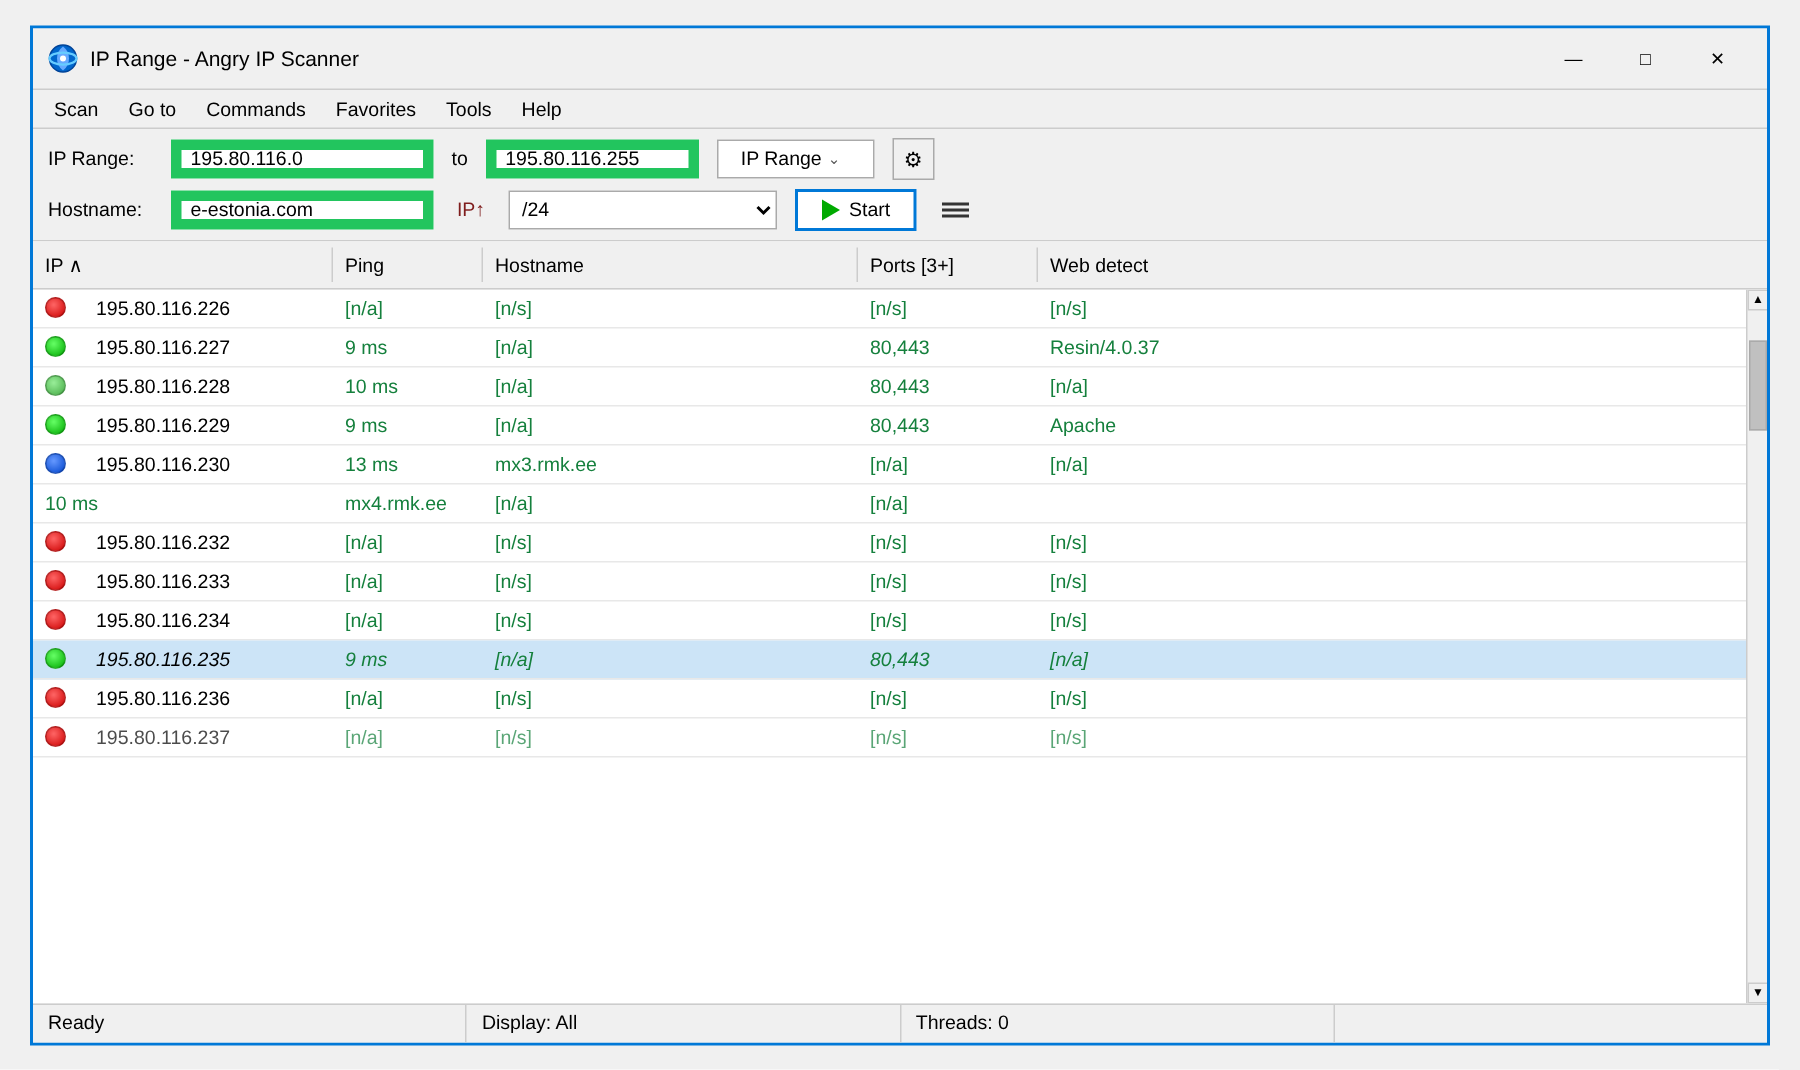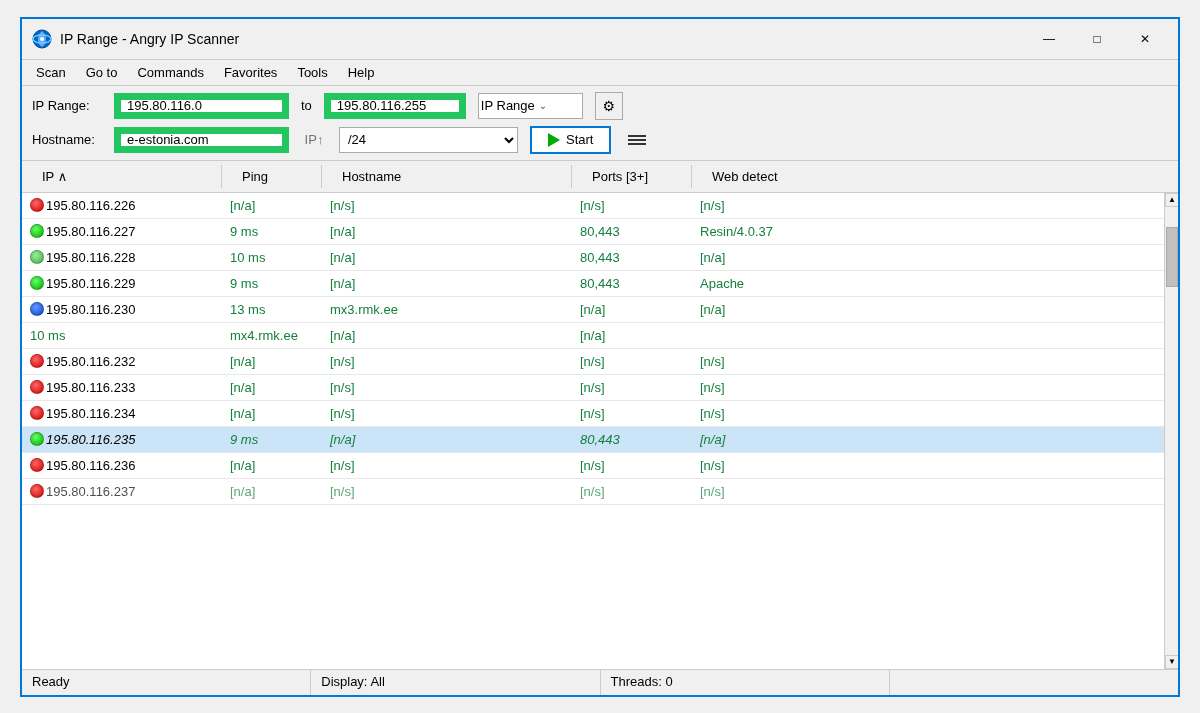--- a/index.html
+++ b/index.html
@@ -93,21 +93,21 @@
       border: 7px solid #22c55e;
       padding: 3px 6px;
       font-size: 13px;
       background: #fff;
       height: 26px;
     }
     .toolbar-input-wide { width: 175px; }
     .toolbar-input-medium { width: 142px; }
     .ip-range-select {
       border: 1px solid #aaa;
-      padding: 3px 2px;
+      padding: 3px 15px;
       font-size: 13px;
       background: #fff;
       height: 26px;
       display: flex;
       align-items: center;
       gap: 4px;
       cursor: pointer;
       min-width: 105px;
     }
     .select-arrow { font-size: 10px; color: #555; }
@@ -177,21 +177,21 @@
       background: #fff;
     }
     .table-header {
       display: grid;
       grid-template-columns: 200px 100px 250px 120px 1fr;
       background: #f0f0f0;
       border-bottom: 1px solid #ccc;
       padding: 4px 0;
     }
     .col-header {
-      padding: 4px 20px;
+      padding: 4px 8px;
       font-size: 13px;
       font-weight: 400;
       color: #000;
       border-right: 1px solid #ccc;
       cursor: pointer;
     }
     .col-header:last-child { border-right: none; }
 
     .table-body {
       flex: 1;
@@ -210,21 +210,21 @@
       padding: 3px 8px;
       font-size: 13px;
       color: #15803d;
       overflow: hidden;
       text-overflow: ellipsis;
       white-space: nowrap;
     }
     .ip-cell {
       display: flex;
       align-items: flex-start;
-      gap: 2px;
+      gap: 20px;
       padding: 3px 8px;
     }
     .status-dot {
       width: 14px;
       height: 14px;
       border-radius: 50%;
       flex-shrink: 0;
       border: 1px solid rgba(0,0,0,0.2);
     }
     .dot-red { background: radial-gradient(circle at 40% 35%, #ff6666, #cc0000); }
@@ -325,21 +325,21 @@
         <span>IP Range</span>
         <span class="select-arrow">⌄</span>
       </div>
       <button class="gear-btn">
         <span>⚙</span>
       </button>
     </div>
     <div class="toolbar-row">
       <span class="toolbar-label">Hostname:</span>
       <input type="text" class="toolbar-input toolbar-input-wide" value="e-estonia.com" style="">
-      <span style="font-size:13px; color:#737373; min-width:26px; text-align:center;">IP↑</span>
+      <span style="font-size:13px; color:#7f1d1d; min-width:26px; text-align:center;">IP↑</span>
       <select class="native-select" style="width:179px;">
         <option>/24</option>
         <option>/16</option>
         <option>/8</option>
       </select>
       <button class="start-btn">
         <span class="play-icon"></span>
         <span>Start</span>
       </button>
       <div class="lines-btn">

